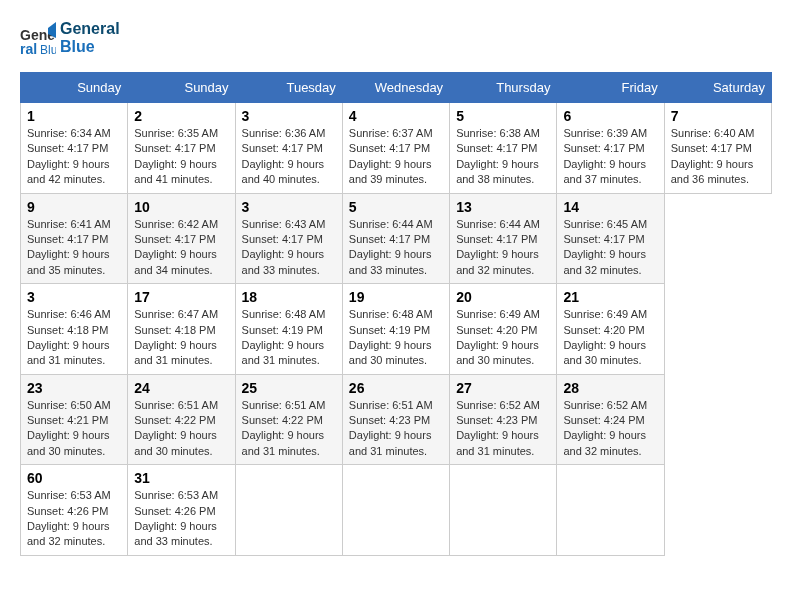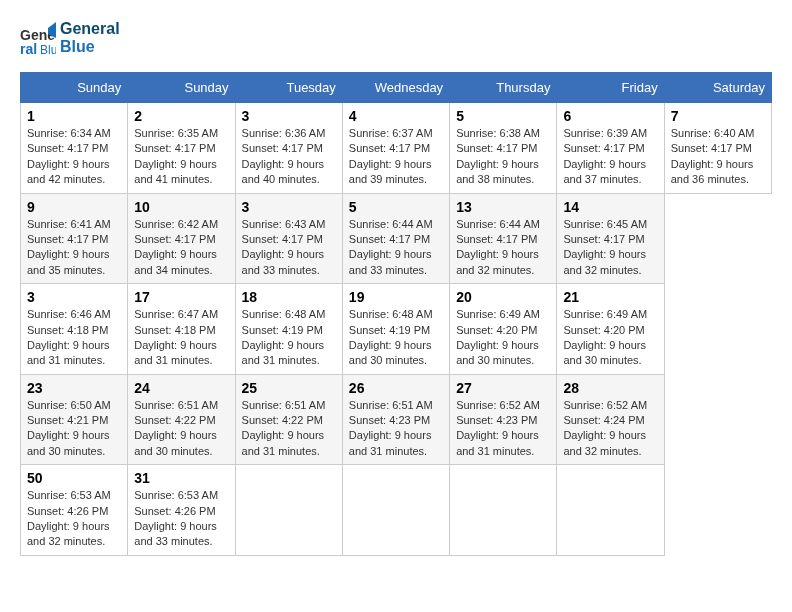--- a/index.html
+++ b/index.html
@@ -215,21 +215,21 @@
           <span class="day-num">27</span>
 <div class="day-detail">Sunrise: 6:52 AM<br>Sunset: 4:23 PM<br>Daylight: 9 hours and 31 minutes.</div>
         </td>
         <td>
           <span class="day-num">28</span>
 <div class="day-detail">Sunrise: 6:52 AM<br>Sunset: 4:24 PM<br>Daylight: 9 hours and 32 minutes.</div>
         </td>
       </tr>
       <tr>
         <td>
-          <span class="day-num">50</span>
+          <span class="day-num">60</span>
 <div class="day-detail">Sunrise: 6:53 AM<br>Sunset: 4:26 PM<br>Daylight: 9 hours and 32 minutes.</div>
         </td>
         <td>
           <span class="day-num">31</span>
 <div class="day-detail">Sunrise: 6:53 AM<br>Sunset: 4:26 PM<br>Daylight: 9 hours and 33 minutes.</div>
         </td>
         <td class="empty-cell"></td>
         <td class="empty-cell"></td>
         <td class="empty-cell"></td>
         <td class="empty-cell"></td>

